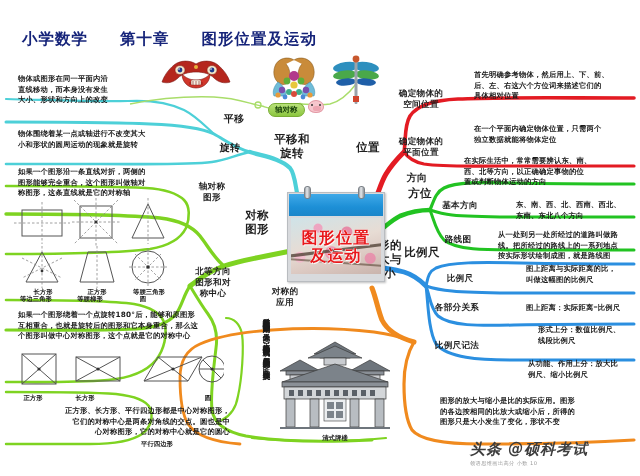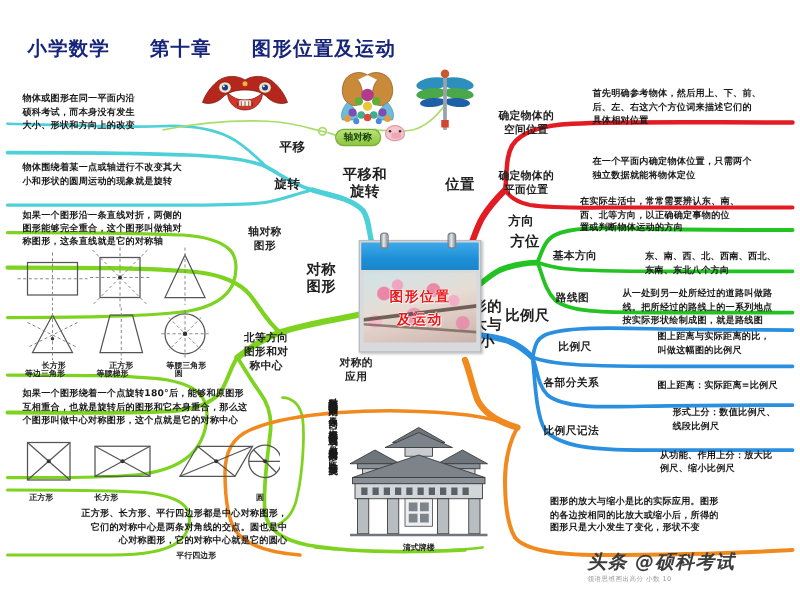--- a/index.html
+++ b/index.html
@@ -79,21 +79,21 @@
   #cc-photo::after {
     content:""; position:absolute; left:-8px; top:44px; width:120px; height:2px;
     background:#5a4636; transform: rotate(4deg); opacity:.6;
   }
   #cc-text {
     position:absolute; left:4px; top:34px; width:90px; height:52px;
     display:flex; flex-direction:column; align-items:center; justify-content:center;
     gap:1px;
   }
   #cc-text div {
-    font-size: 11px; font-weight: bold; color:#e8191c;
+    font-size: 16px; font-weight: bold; color:#e8191c;
     letter-spacing: 1.2px; line-height: 17px;
     text-shadow: 0 0 1px #fff, .7px .7px 0 rgba(255,255,255,.9), -.5px -.5px 0 rgba(255,255,255,.7);
     white-space:nowrap;
   }
 
   
   .deco { position:absolute; }
 
   
   #kite1 { left: 160px; top: 58px; width: 72px; height: 34px; }
@@ -243,21 +243,21 @@
       <path d="M196,334 C200,344 200,356 198,368 C196,382 194,400 196,414
                C198,428 206,436 220,440" stroke-width="2.6" opacity="0"></path>
       <path d="M414,342 C404,338 390,334 374,332 C340,328 300,328 272,330
                C244,332 218,336 200,344 C186,350 180,362 180,378
                C180,398 182,414 188,424 C196,436 214,442 240,444" stroke-width="2.8"></path>
     </g>
   </svg>
 
   <div class="abs body-text" style="left:18px; top:74px; width:170px;">
     <div style="white-space:pre-line;">物体或图形在同一平面内沿
-硕科考试，而本身没有发生
+直线移动，而本身没有发生
 大小、形状和方向上的改变</div>
   </div>
 
   <div class="abs body-text" style="left:18px; top:167px; width:190px;">
     <div style="white-space:pre-line;">如果一个图形沿一条直线对折，两侧的
 图形能够完全重合，这个图形叫做轴对
 称图形，这条直线就是它的对称轴</div>
   </div>
 
   <div class="abs body-text" style="left:18px; top:129px; width:196px;">
@@ -453,21 +453,21 @@
     <div style="white-space:pre-line;">东、南、西、北、西南、西北、
 东南、东北八个方向</div>
   </div>
 
   <div class="abs body-text" style="left:526px; top:264px; width:112px;">
     <div style="white-space:pre-line;">图上距离与实际距离的比，
 叫做这幅图的比例尺</div>
   </div>
 
   <div class="abs body-text" style="left:526px; top:303px; width:114px;">
-    <div style="white-space:pre-line;">图上距离：实际距离=比例尺</div>
+    <div style="white-space:pre-line;font-family:Liberation Serif, serif;">图上距离：实际距离=比例尺</div>
   </div>
 
   <div class="abs body-text" style="left:528px; top:359px; width:106px;">
     <div style="white-space:pre-line;">从功能、作用上分：放大比
 例尺、缩小比例尺</div>
   </div>
 
   <div class="abs body-text" style="left:538px; top:325px; width:102px;">
     <div style="white-space:pre-line;">形式上分：数值比例尺、
 线段比例尺</div>

